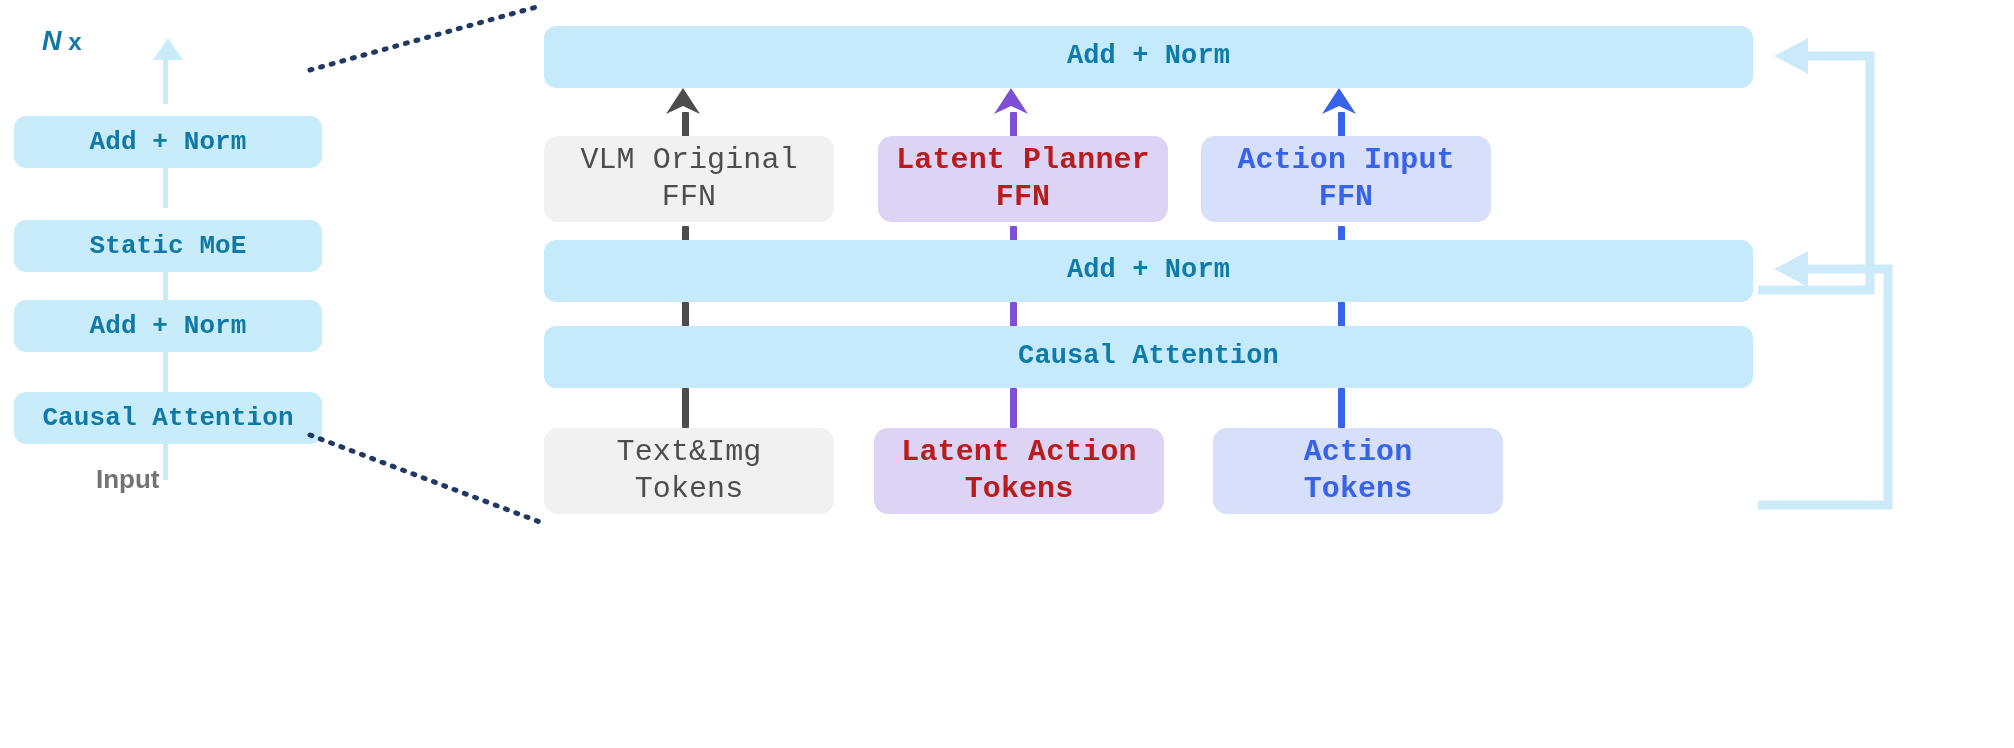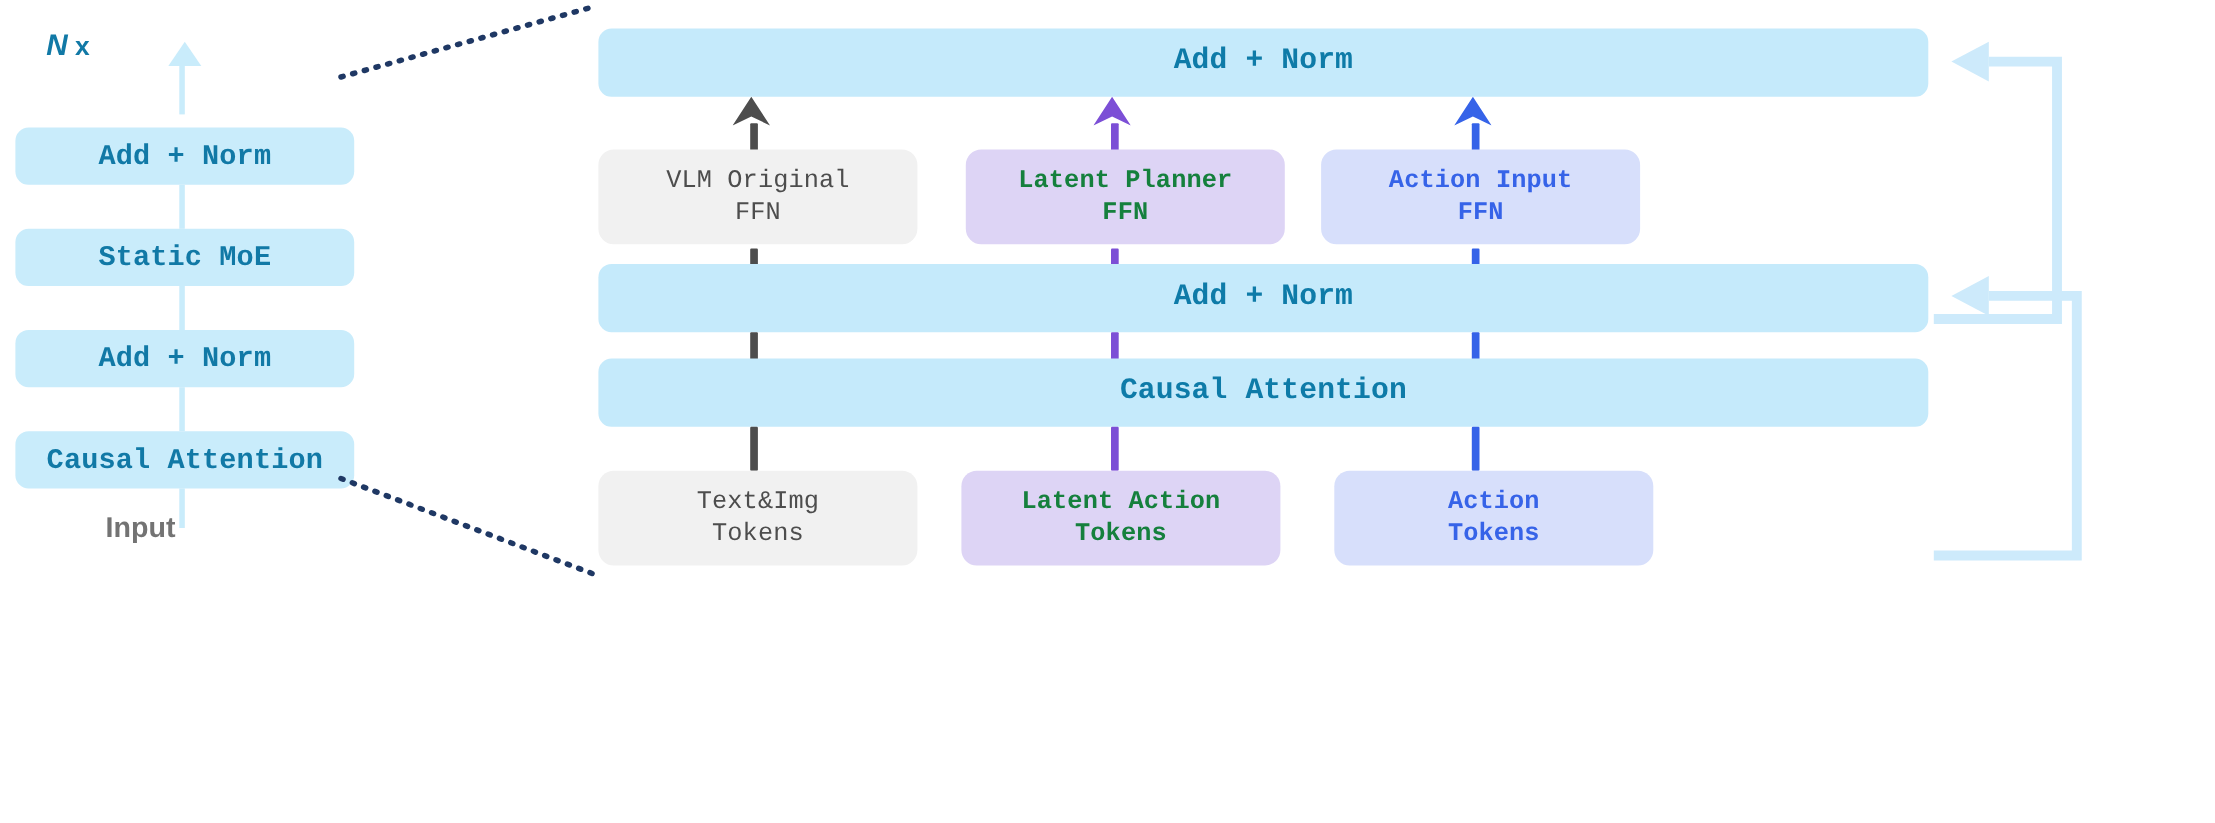--- a/index.html
+++ b/index.html
@@ -31,21 +31,21 @@
     font-weight: bold;
     letter-spacing: 0.1px;
     font-family: Liberation Mono, monospace;
   }
   .box .lbl { display: block; white-space: pre-line; }
 
   
   .cy        { background: #c9ecfb; color: #1179a6; }
   .cy-strong { background: #c5eafb; color: #0e7ba8; }
   .gray      { background: #f1f1f1; color: #4d4d4d; font-weight: normal; }
-  .purple    { background: #ddd4f5; color: #15803d; }
+  .purple    { background: #ddd4f5; color: #b91c1c; }
   .blue      { background: #d7dffb; color: #3663e8; }
 
   
   #left-panel { position: absolute; left: 0; top: 0; width: 420px; height: 560px; }
 
   .lbox {
     position: absolute;
     left: 14px;
     width: 308px;
     height: 52px;
@@ -98,21 +98,21 @@
     position: absolute;
     left: 4px;
     width: 1209px;
     height: 62px;
     font-size: 27px;
   }
 
   .col-box {
     position: absolute;
     height: 86px;
-    font-size: 23px;
+    font-size: 30px;
     border-radius: 14px;
   }
 
   
   .stem { position: absolute; width: 7px; border-radius: 1px; }
   .stem.dark   { background: #4d4d4d; }
   .stem.purple { background: #7c4fd6; }
   .stem.blue   { background: #3663e8; }
   .caption-wrap { position: absolute; left: 540px; width: 1160px; top: 688px; text-align: center; }
   .caption-text { font-size: 27px; font-weight: bold; color: #555555; }
@@ -130,21 +130,21 @@
 
     <div class="vline" style="left:163px; top:60px; height:44px;"></div>
     <div class="up-arrow-light" style="left:153px; top:38px;"></div>
 
     <div class="box cy lbox" style="top:116px;">
       <span class="lbl">Add + Norm</span>
     </div>
 
     <div class="vline" style="left:163px; top:168px; height:40px;"></div>
 
-    <div class="box cy lbox" style="top:208px;text-align:center;">
+    <div class="box cy lbox" style="top:220px;text-align:center;">
       <span class="lbl">Static MoE</span>
     </div>
 
     <div class="vline" style="left:163px; top:260px; height:40px;"></div>
 
     <div class="box cy lbox" style="top:300px;">
       <span class="lbl">Add + Norm</span>
     </div>
 
     <div class="vline" style="left:163px; top:352px; height:40px;"></div>

